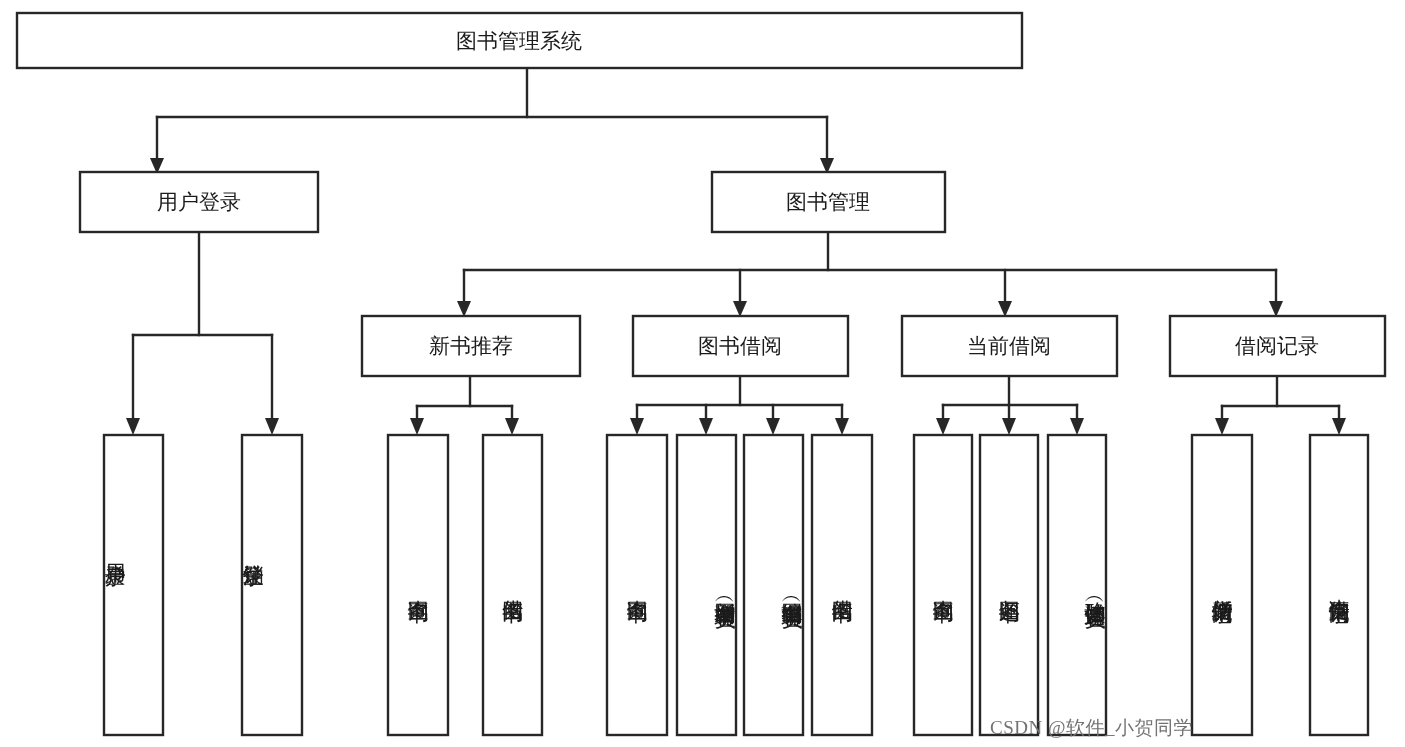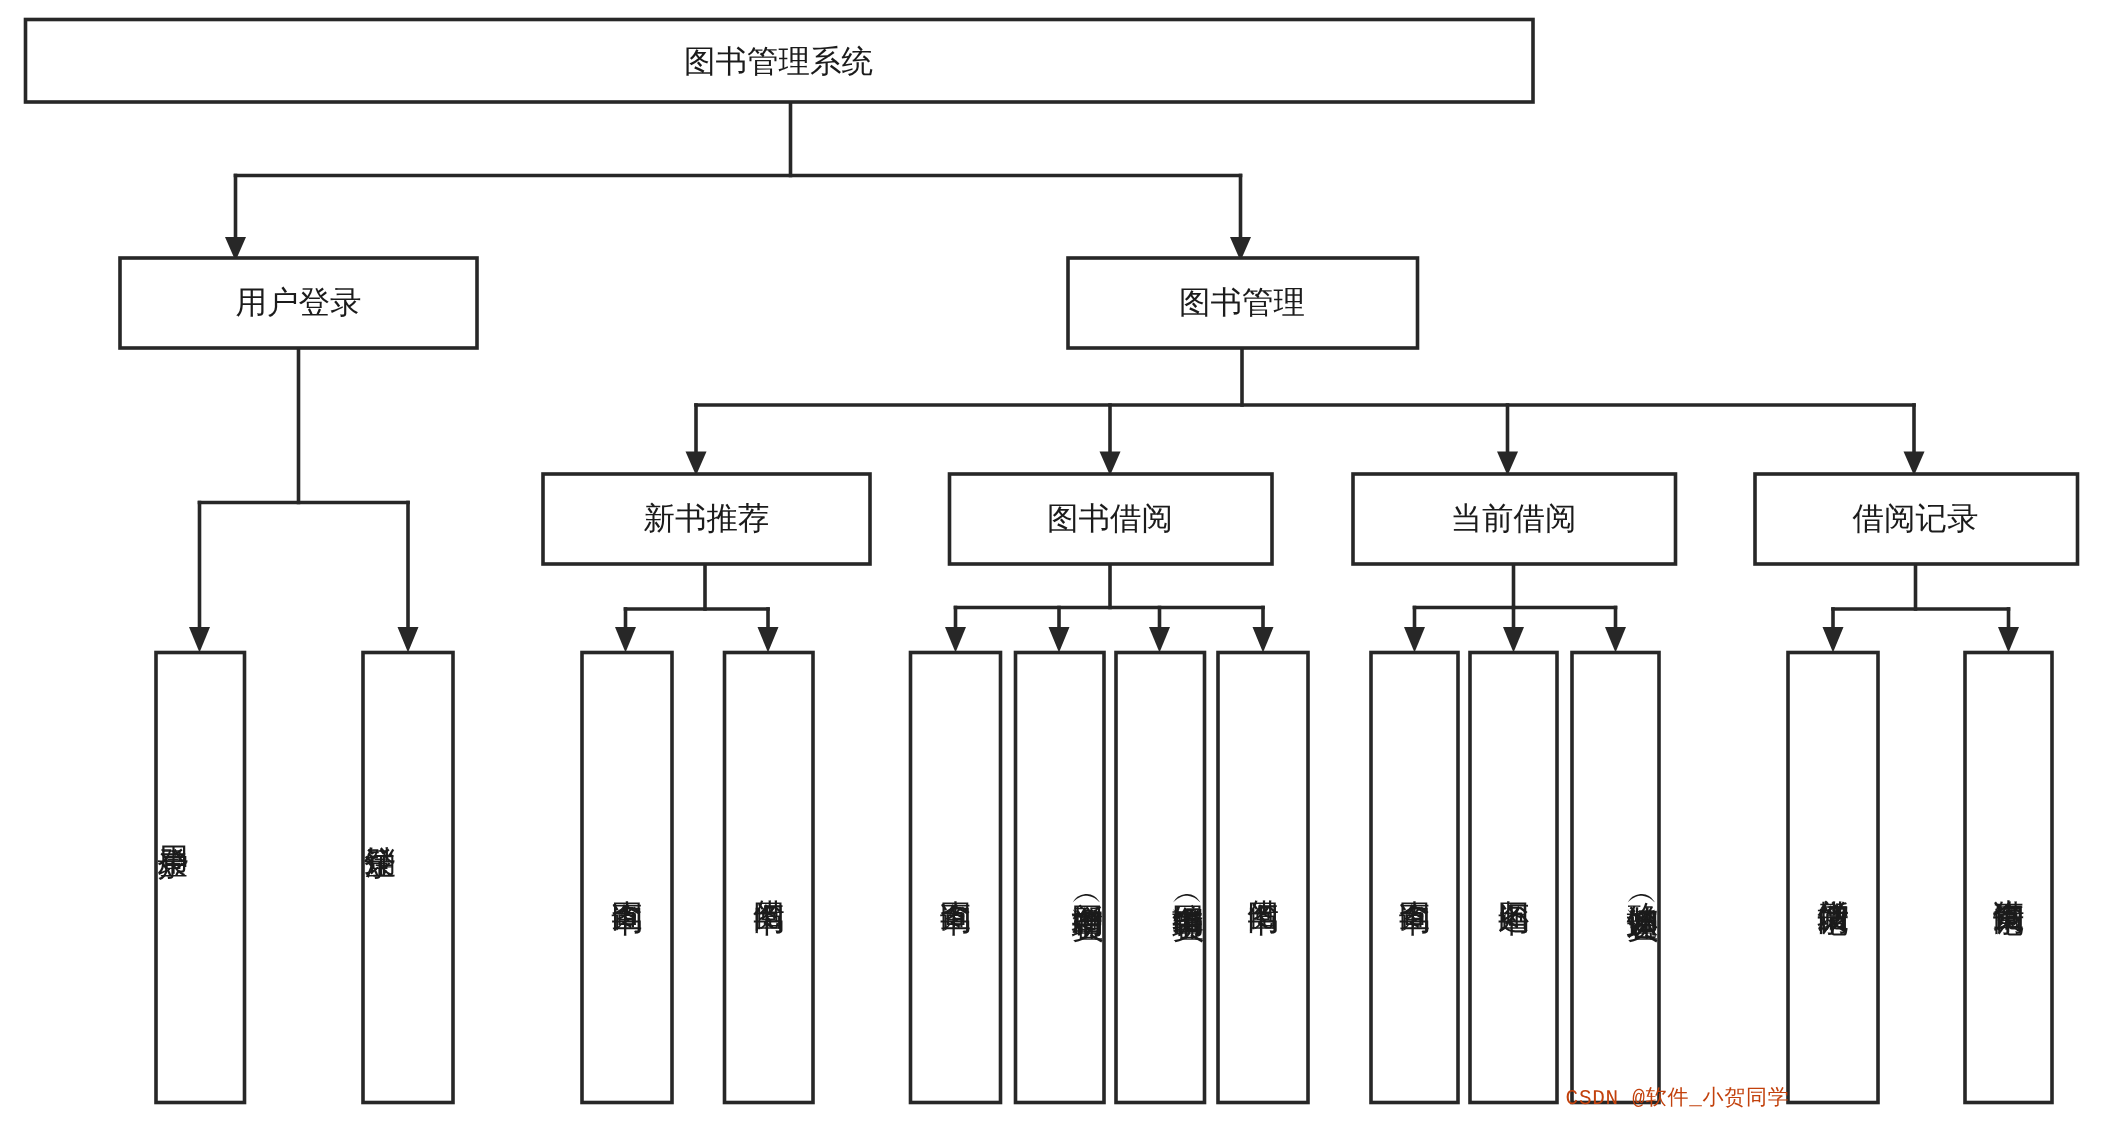--- a/index.html
+++ b/index.html
@@ -60,23 +60,23 @@
     text-orientation: upright;
     letter-spacing: 1px;
     white-space: nowrap;
     pointer-events: none;
     user-select: none;
   }
   .watermark {
     position: absolute;
     right: 12px;
     bottom: 6px;
-    font-family: Liberation Mono, monospace;
-    font-size: 14px;
-    color: #c2410c;
+    font-family: Liberation Serif, serif;
+    font-size: 19px;
+    color: #737373;
     letter-spacing: 0.5px;
     white-space: nowrap;
     user-select: none;
   }
 </style>
 </head>
 <body>
 
 <div id="diagram-root">
 

